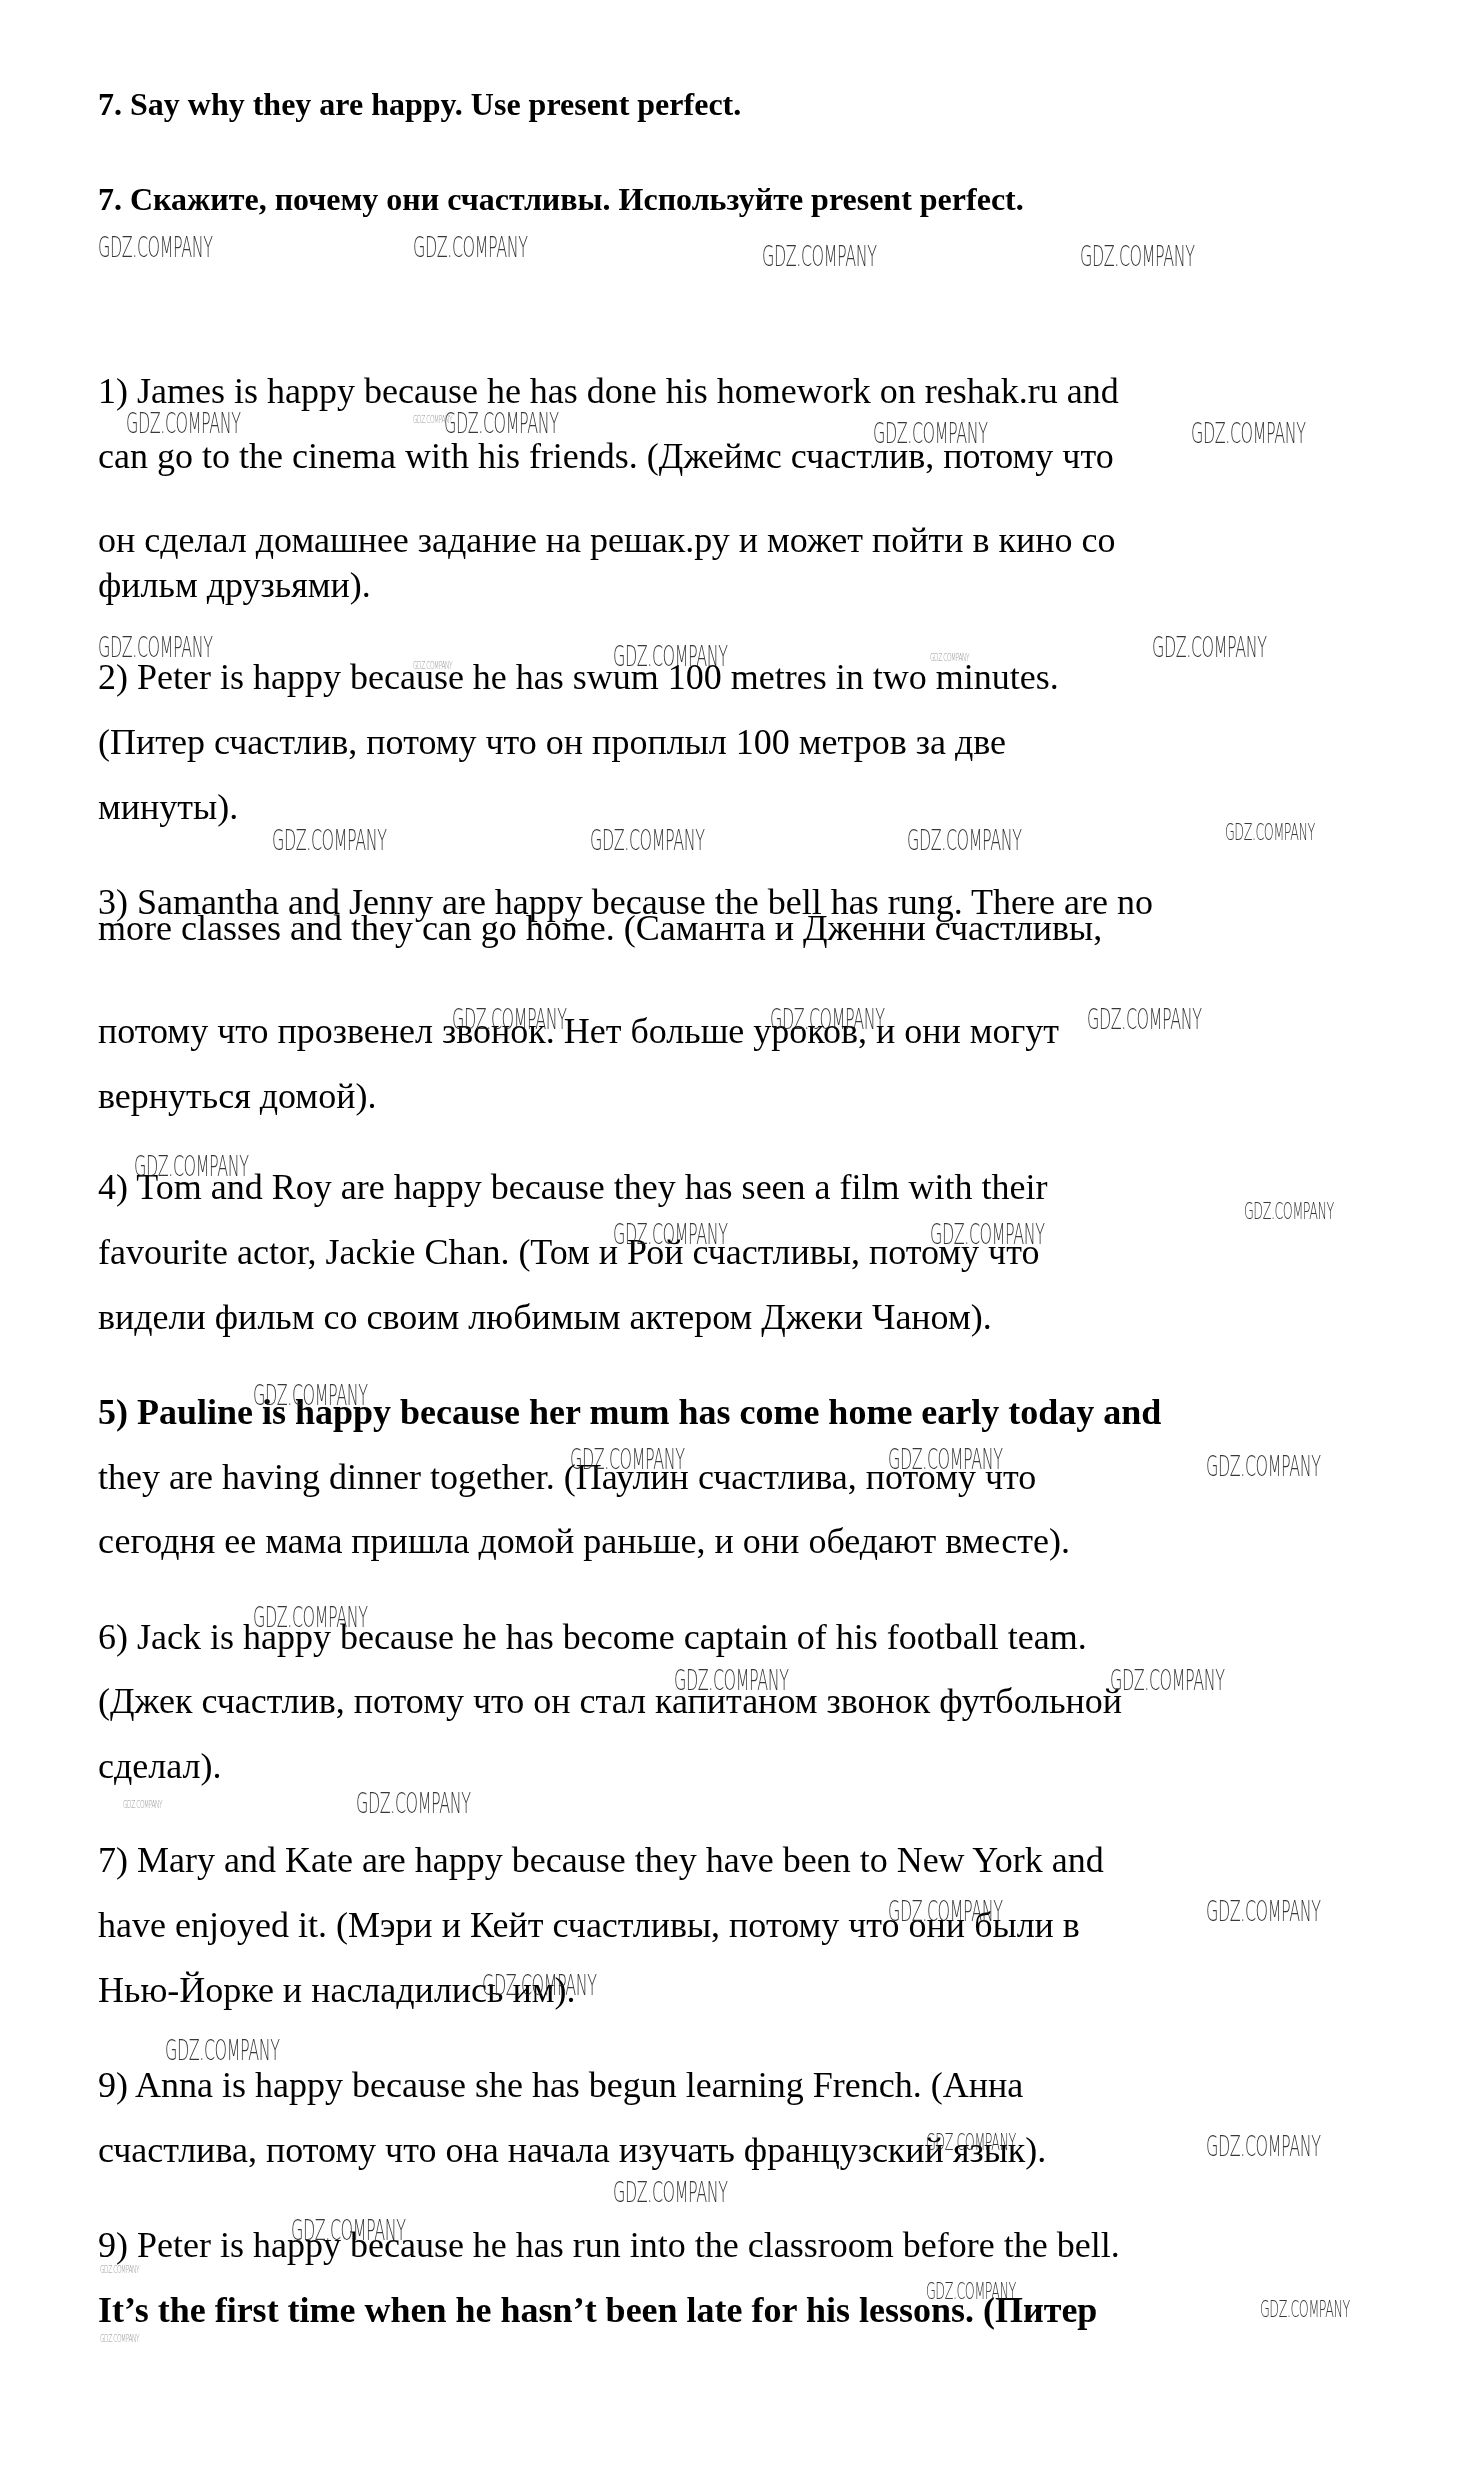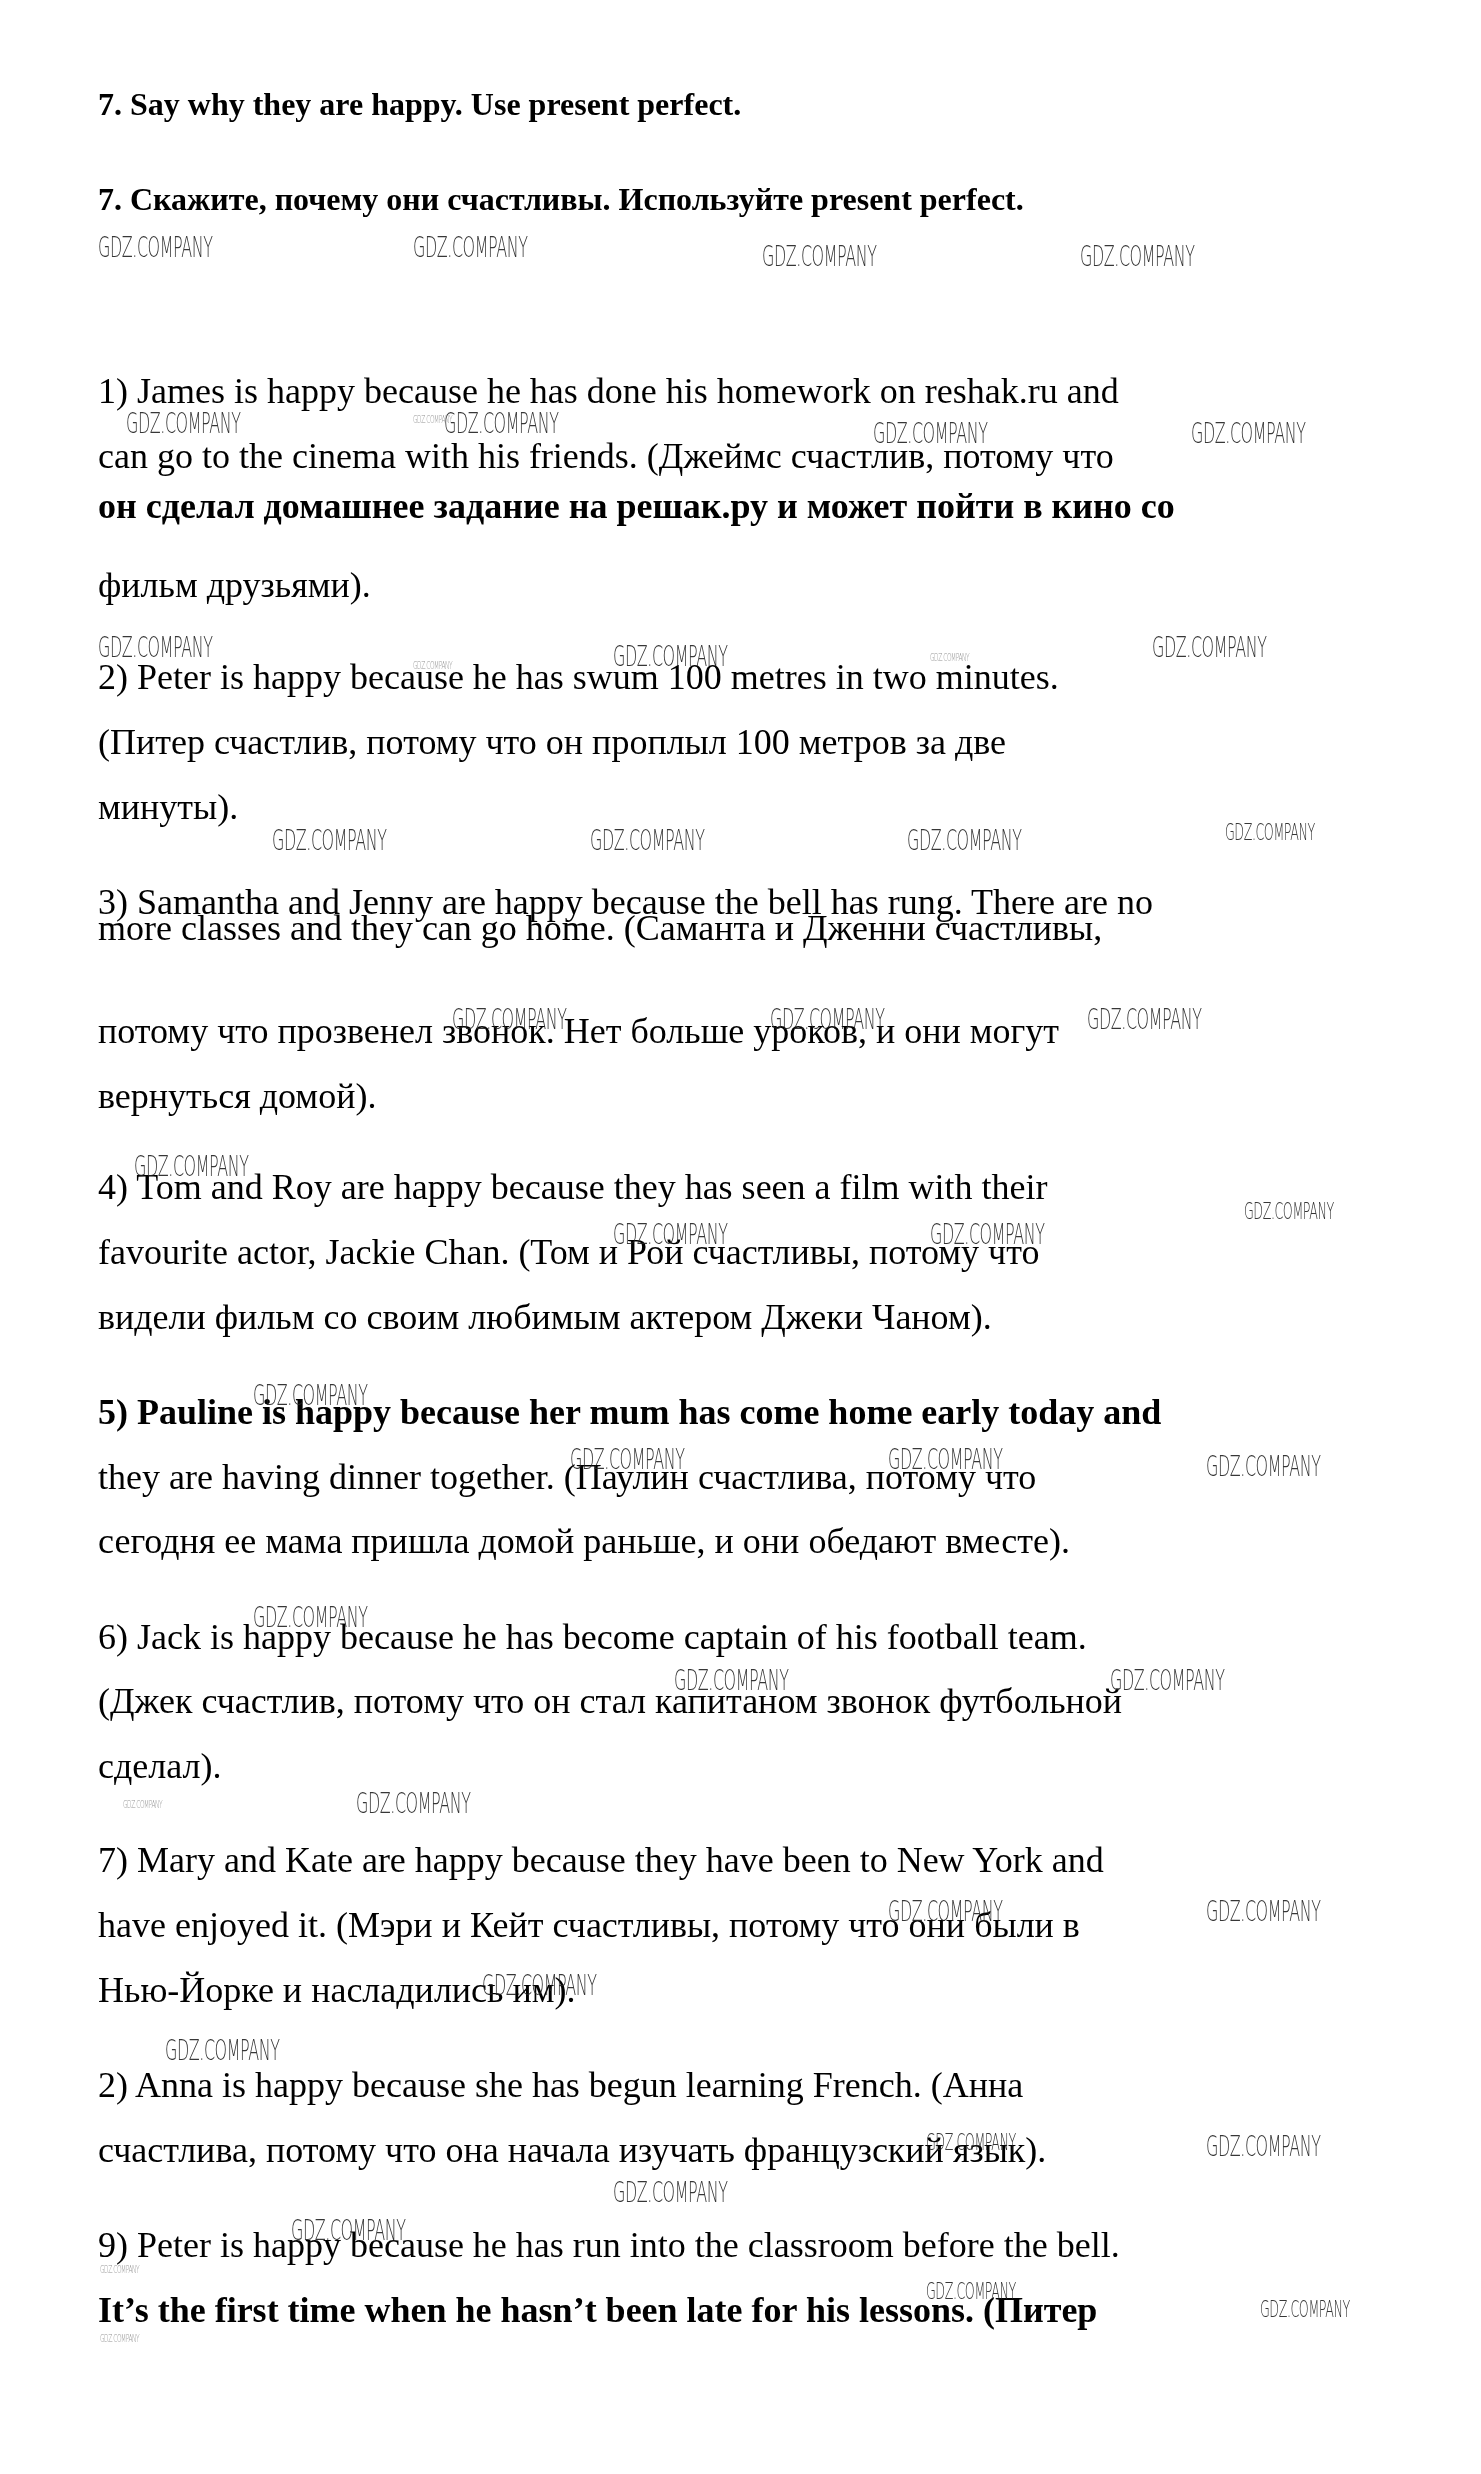--- a/index.html
+++ b/index.html
@@ -17,21 +17,21 @@
 <body>
 
 <div>
   <div class="h" style="top:86px">7. Say why they are happy. Use present perfect.</div>
   <div class="h" style="top:181px">7. Скажите, почему они счастливы. Используйте present perfect.</div>
 
   <div id="paras">
       <div>
         <div class="line" style="top: 373px;">1) James is happy because he has done his homework on reshak.ru and</div>
         <div class="line" style="top: 438px;">can go to the cinema with his friends. (Джеймс счастлив, потому что</div>
-        <div class="line" style="top: 488px; font-weight: bold;">он сделал домашнее задание на решак.ру и может пойти в кино со</div>
+        <div class="line" style="top: 522px;">он сделал домашнее задание на решак.ру и может пойти в кино со</div>
         <div class="line" style="top: 567px;">фильм друзьями).</div>
       </div>
       <div>
         <div class="line" style="top: 659px;">2) Peter is happy because he has swum 100 metres in two minutes.</div>
         <div class="line" style="top: 724px;">(Питер счастлив, потому что он проплыл 100 метров за две</div>
         <div class="line" style="top: 789px;">минуты).</div>
       </div>
       <div>
         <div class="line" style="top: 884px;">3) Samantha and Jenny are happy because the bell has rung. There are no</div>
         <div class="line" style="top: 910px;">more classes and they can go home. (Саманта и Дженни счастливы,</div>
@@ -52,21 +52,21 @@
         <div class="line" style="top: 1619px;">6) Jack is happy because he has become captain of his football team.</div>
         <div class="line" style="top: 1683px;">(Джек счастлив, потому что он стал капитаном звонок футбольной</div>
         <div class="line" style="top: 1748px;">сделал).</div>
       </div>
       <div>
         <div class="line" style="top: 1842px;">7) Mary and Kate are happy because they have been to New York and</div>
         <div class="line" style="top: 1907px;">have enjoyed it. (Мэри и Кейт счастливы, потому что они были в</div>
         <div class="line" style="top: 1972px;">Нью-Йорке и насладились им).</div>
       </div>
       <div>
-        <div class="line" style="top: 2067px;">2) Anna is happy because she has begun learning French. (Анна</div>
+        <div class="line" style="top: 2067px;">9) Anna is happy because she has begun learning French. (Анна</div>
         <div class="line" style="top: 2132px;">счастлива, потому что она начала изучать французский язык).</div>
       </div>
       <div>
         <div class="line" style="top: 2227px;">9) Peter is happy because he has run into the classroom before the bell.</div>
         <div class="line" style="top: 2292px; font-weight: bold;">It’s the first time when he hasn’t been late for his lessons. (Питер</div>
       </div>
     </div>
   <div id="wms">
       <div class="wm " style="left: 98px; top: 230px;">GDZ.COMPANY</div>
       <div class="wm " style="left: 413px; top: 230px;">GDZ.COMPANY</div>

